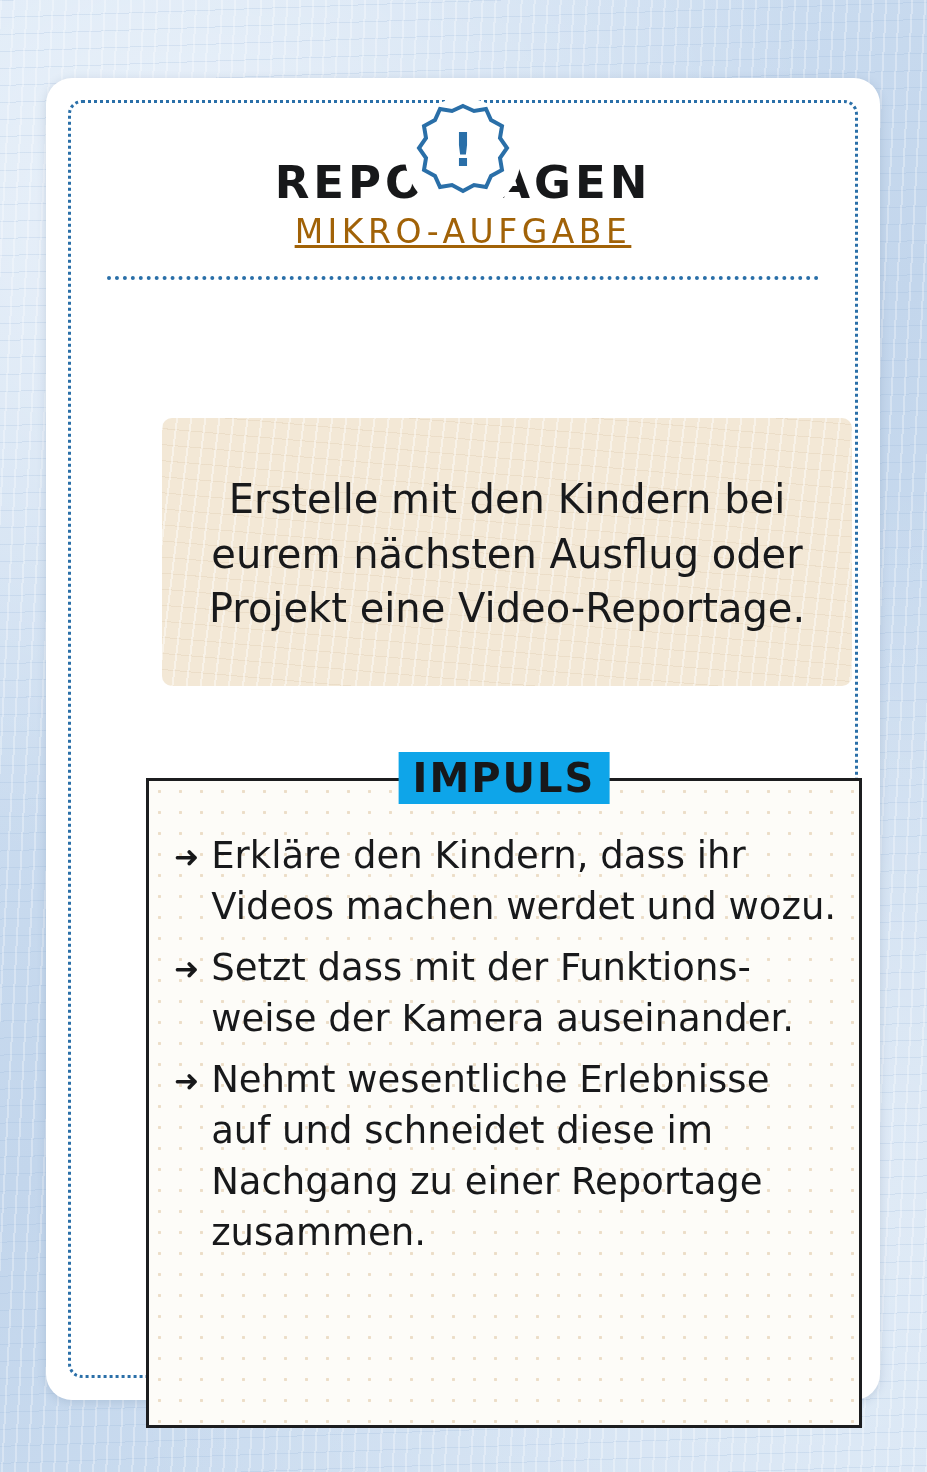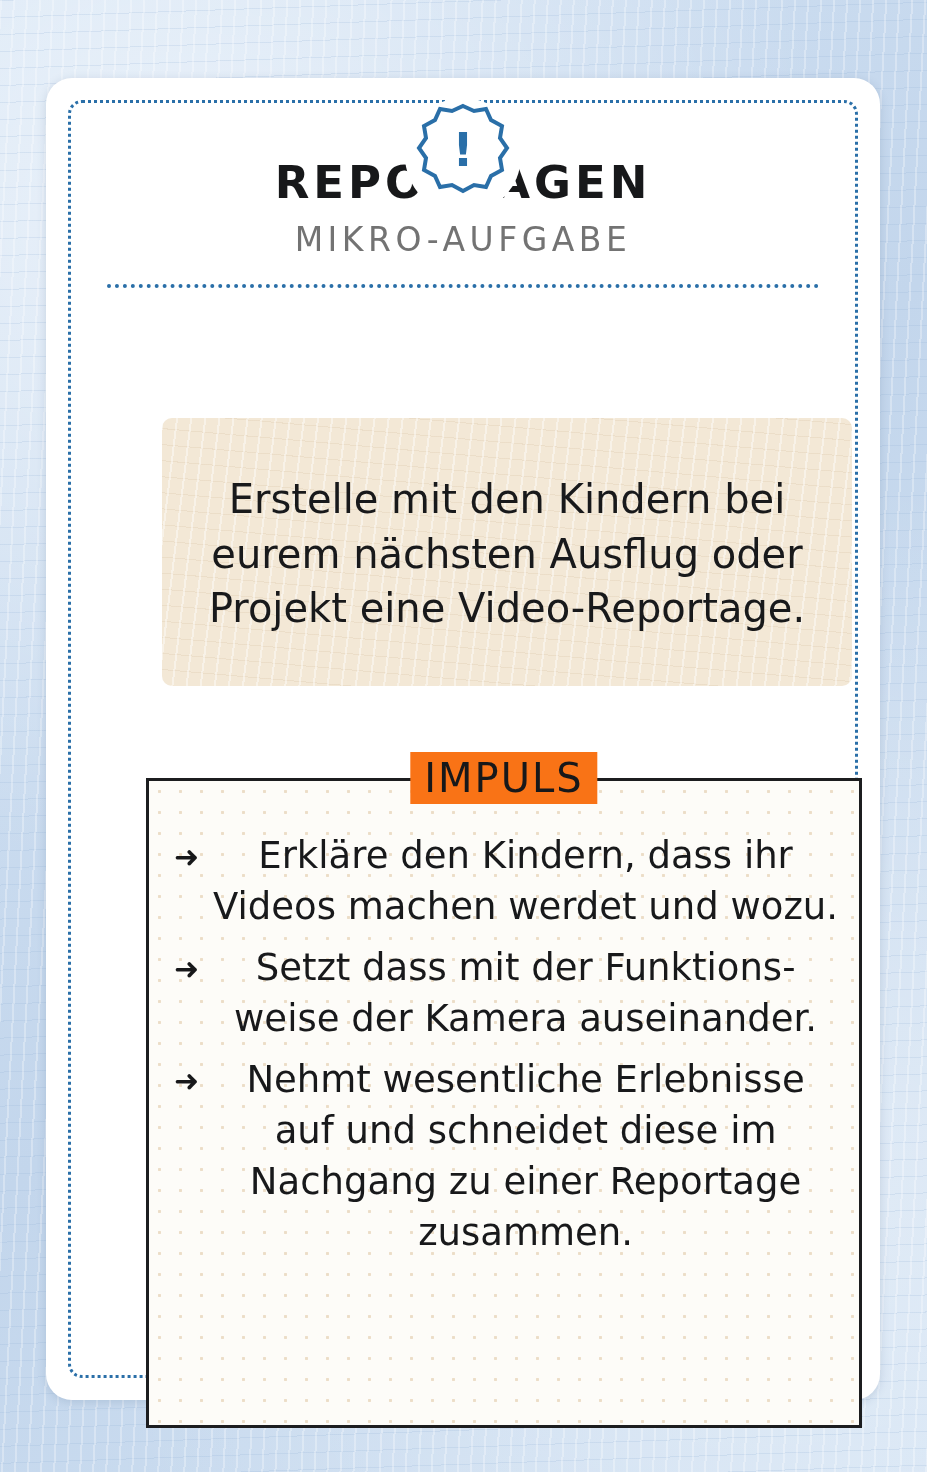--- a/index.html
+++ b/index.html
@@ -75,27 +75,28 @@
   }
   .title {
     font-family: "DejaVu Sans", sans-serif;
     font-size: 45px;
     font-weight: 700;
     letter-spacing: 4px;
     color: #17181a;
     line-height: 1;
   }
   .subtitle {
-    margin-top: 18px;
+    margin-top: 10px;
     font-family: "DejaVu Sans", sans-serif;
     font-size: 33px;
     font-weight: 400;
     letter-spacing: 4.5px;
-    color: #737373;
+    color: #a16207;
     line-height: 1;
+    text-decoration: underline;
   }
   .divider {
     margin: 28px auto 0;
     width: 712px;
     height: 0;
     border-top: 4px dotted #2a6fa8;
   }
 
   
   .task-box {
@@ -141,25 +142,25 @@
     background-size: 21px 21px;
     border: 3px solid #1c1d1f;
   }
 
   
   .impuls-label {
     position: absolute;
     top: -26px;
     left: 50%;
     transform: translateX(-50%);
-    background: #f97316;
+    background: #0ea5e9;
     padding: 0 14px;
     font-family: "DejaVu Sans", sans-serif;
     font-size: 40px;
-    font-weight: 400;
+    font-weight: 700;
     letter-spacing: 2px;
     color: #17181a;
     line-height: 52px;
     z-index: 3;
     white-space: nowrap;
   }
 
   .impuls-list {
     position: absolute;
     left: 28px;
@@ -179,21 +180,20 @@
     line-height: 1.38;
     color: #17181a;
     flex: 0 0 auto;
     padding-top: 6px;
   }
   .impuls-text {
     font-family: "DejaVu Sans", sans-serif;
     font-size: 37px;
     line-height: 1.38;
     color: #18191b;
-    text-align: center;
   }
 </style>
 </head>
 <body>
 
 <div class="bg-texture"></div>
 
 <div class="card">
 
   <div class="card-dotted"></div>

